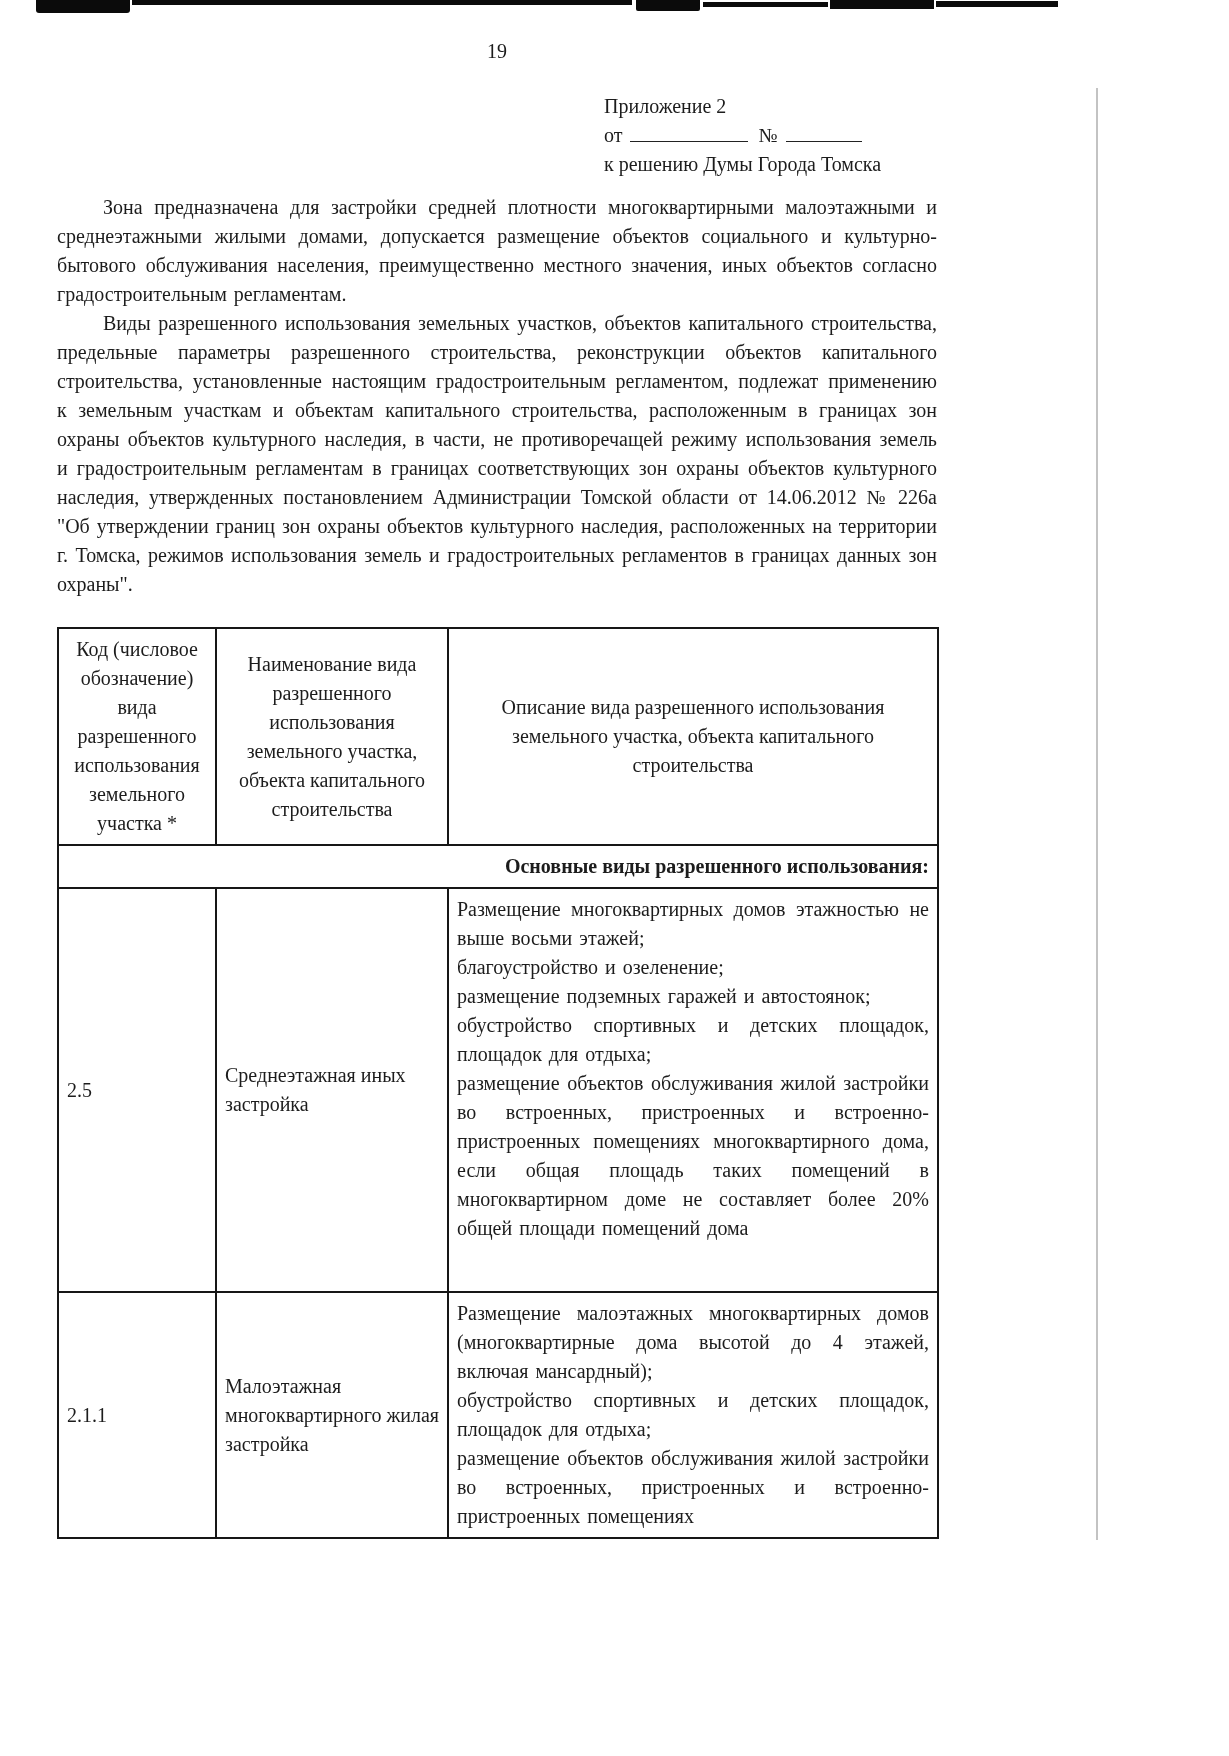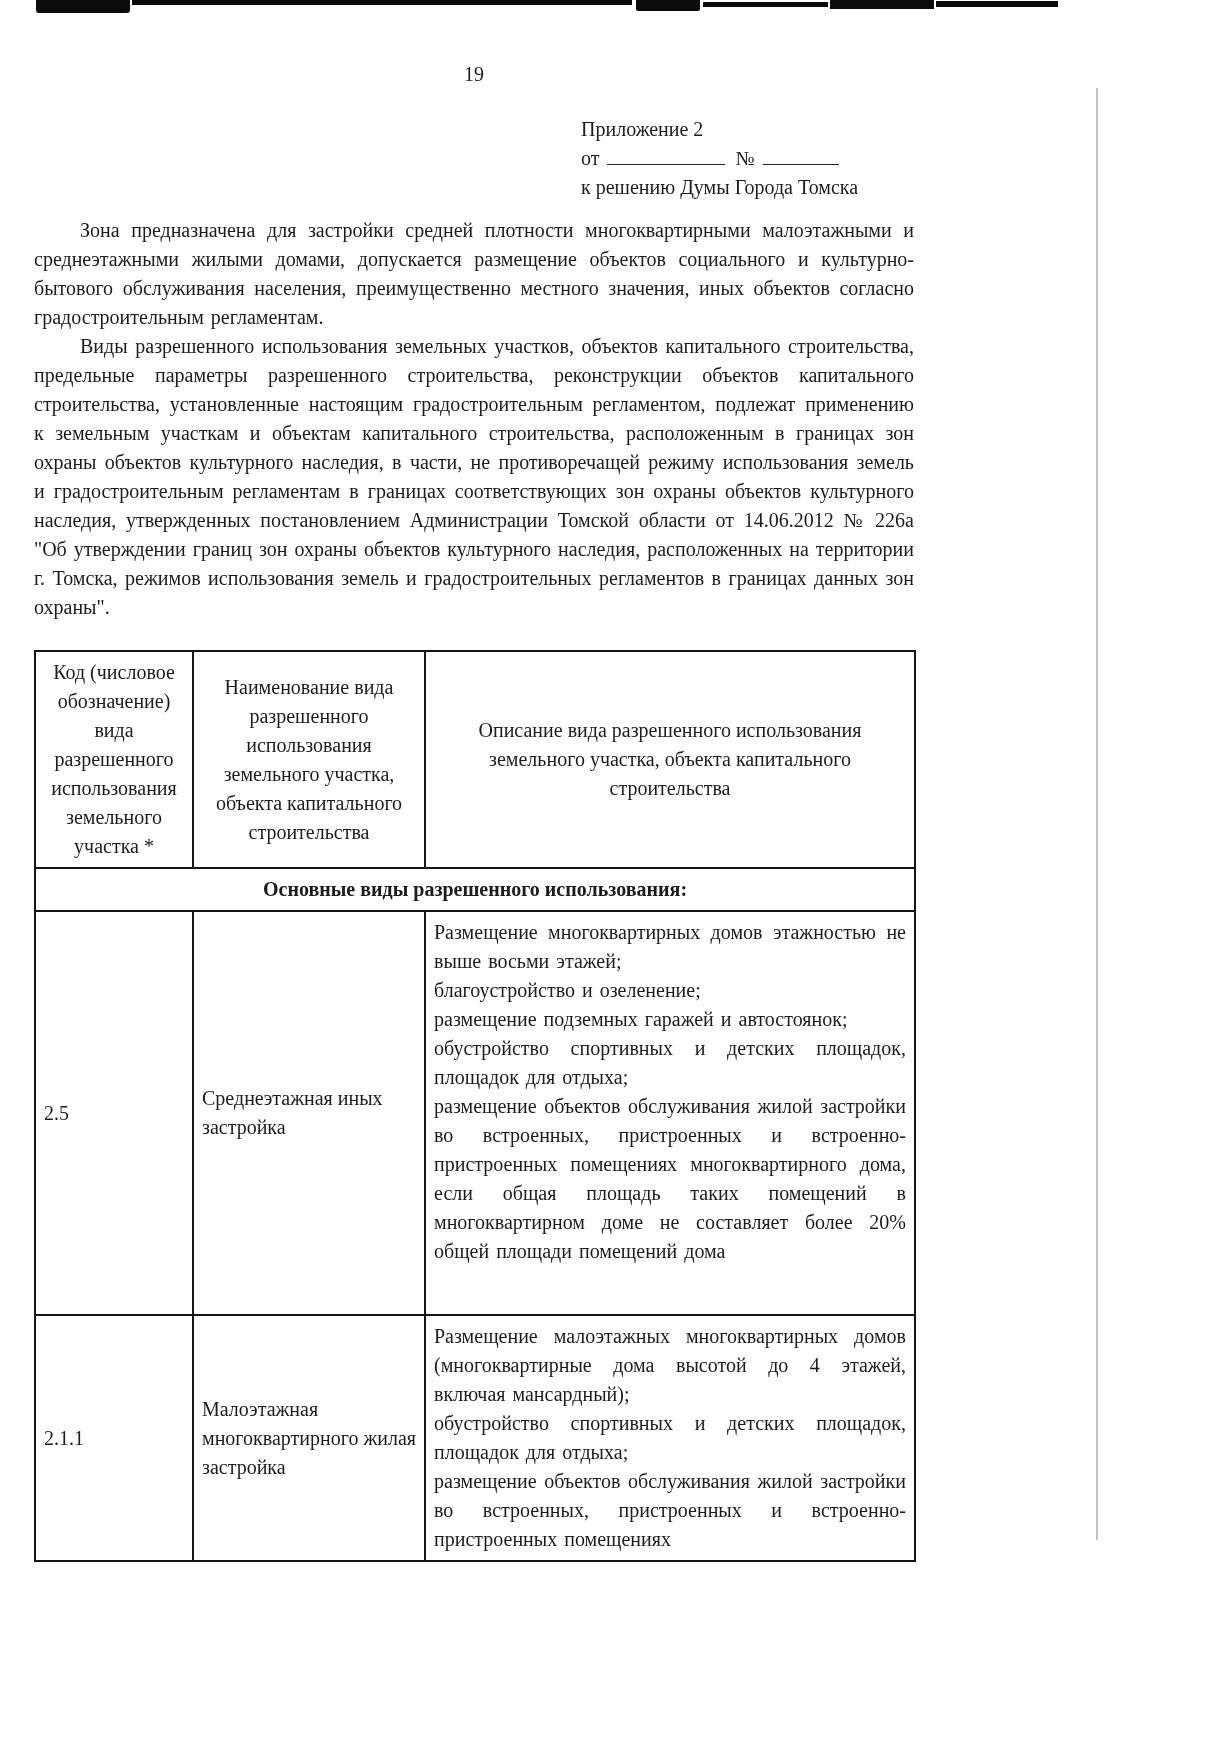--- a/index.html
+++ b/index.html
@@ -29,23 +29,23 @@
   .vline {
     position: absolute;
     top: 88px; left: 1096px;
     width: 2px; height: 1452px;
     background: #b9b9b9;
     opacity: .85;
   }
 
   .content {
     position: relative;
-    margin-left: 34px;
+    margin-left: 57px;
     width: 880px;
-    padding-top: 60px;
+    padding-top: 37px;
     font-size: 20px;
     line-height: 29px;
   }
   .page-number {
     text-align: center;
     margin-bottom: 26px;
   }
   .appendix-block {
     margin-left: 547px;
     margin-bottom: 14px;
@@ -79,21 +79,21 @@
     font-size: 20px;
     line-height: 29px;
   }
   table.zoning td {
     border: 2px solid #161616;
     vertical-align: middle;
     padding: 6px 8px;
   }
   td.hdr { text-align: center; padding: 8px 6px; }
   td.section-cell {
-    text-align: center;
+    text-align: right;
     font-weight: bold;
     padding: 2px 6px;
   }
   td.code-cell {
     vertical-align: top;
     text-align: left;
     padding: 8px 8px 8px 12px;
   }
   td.name-cell {
     vertical-align: top;

